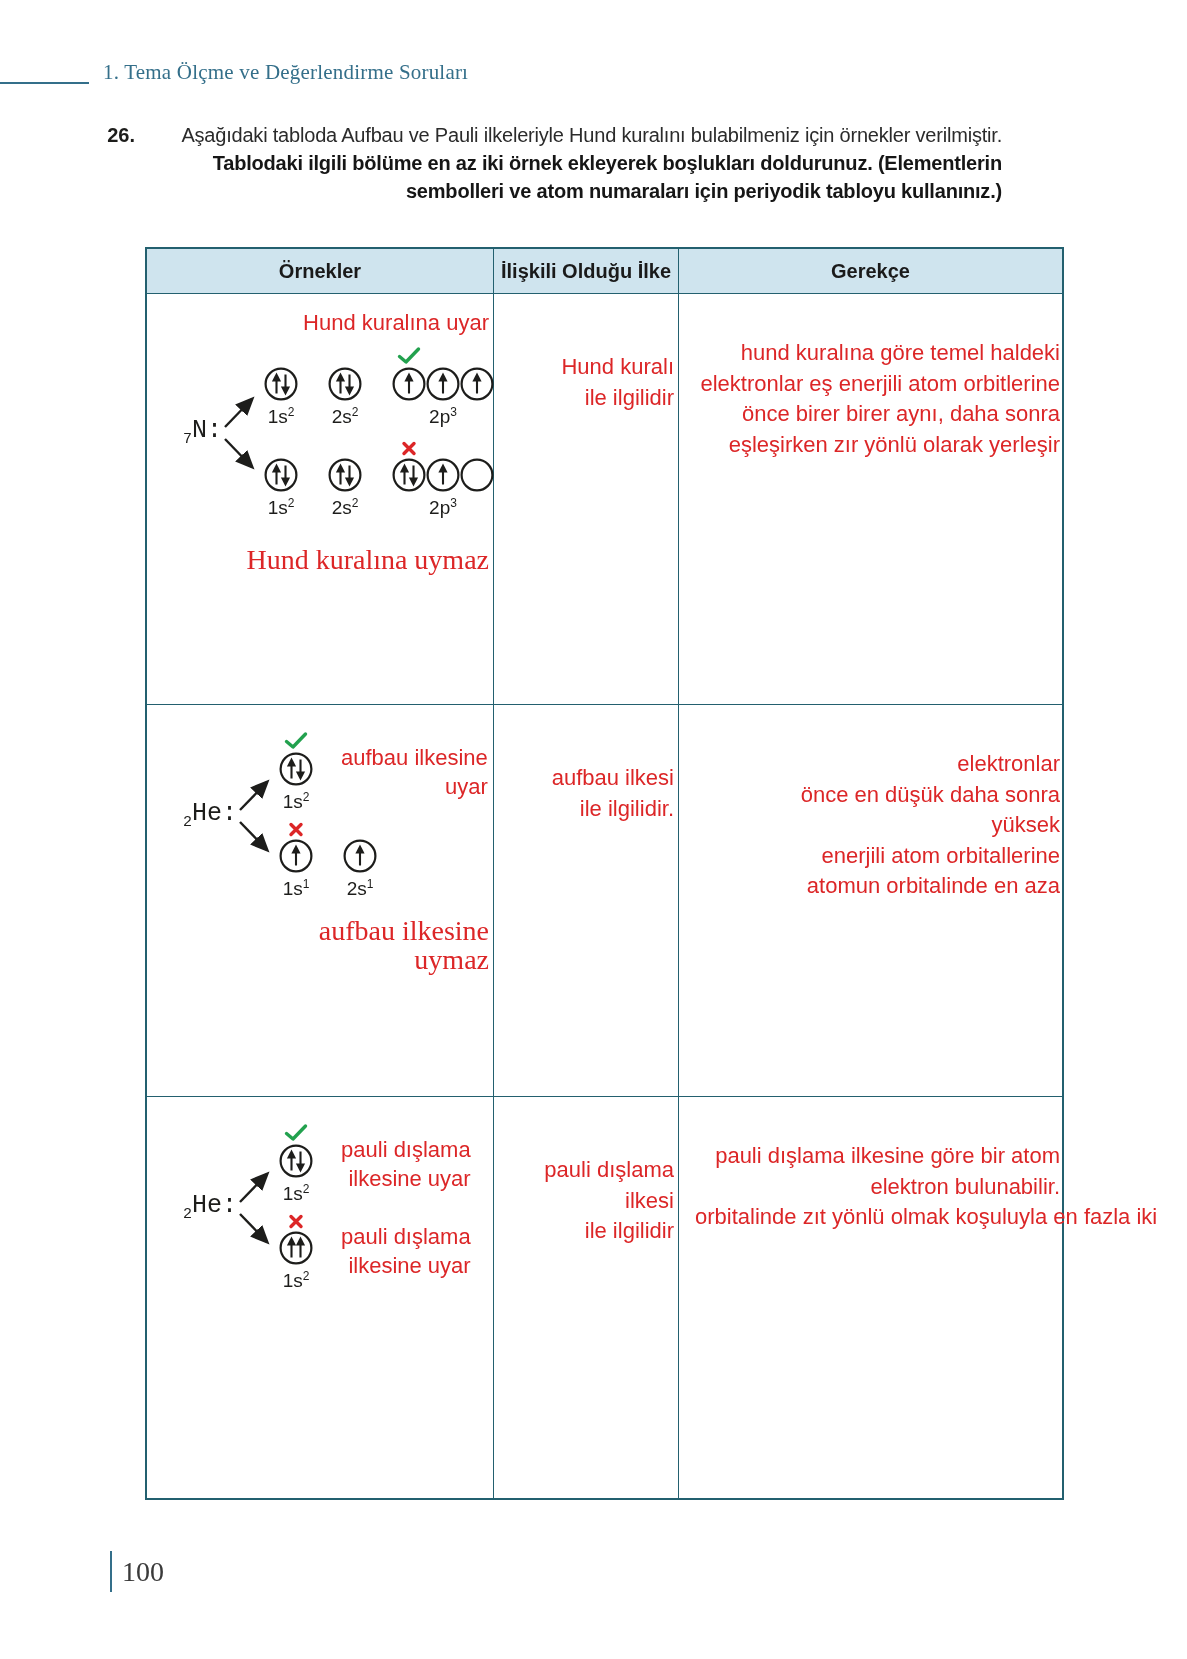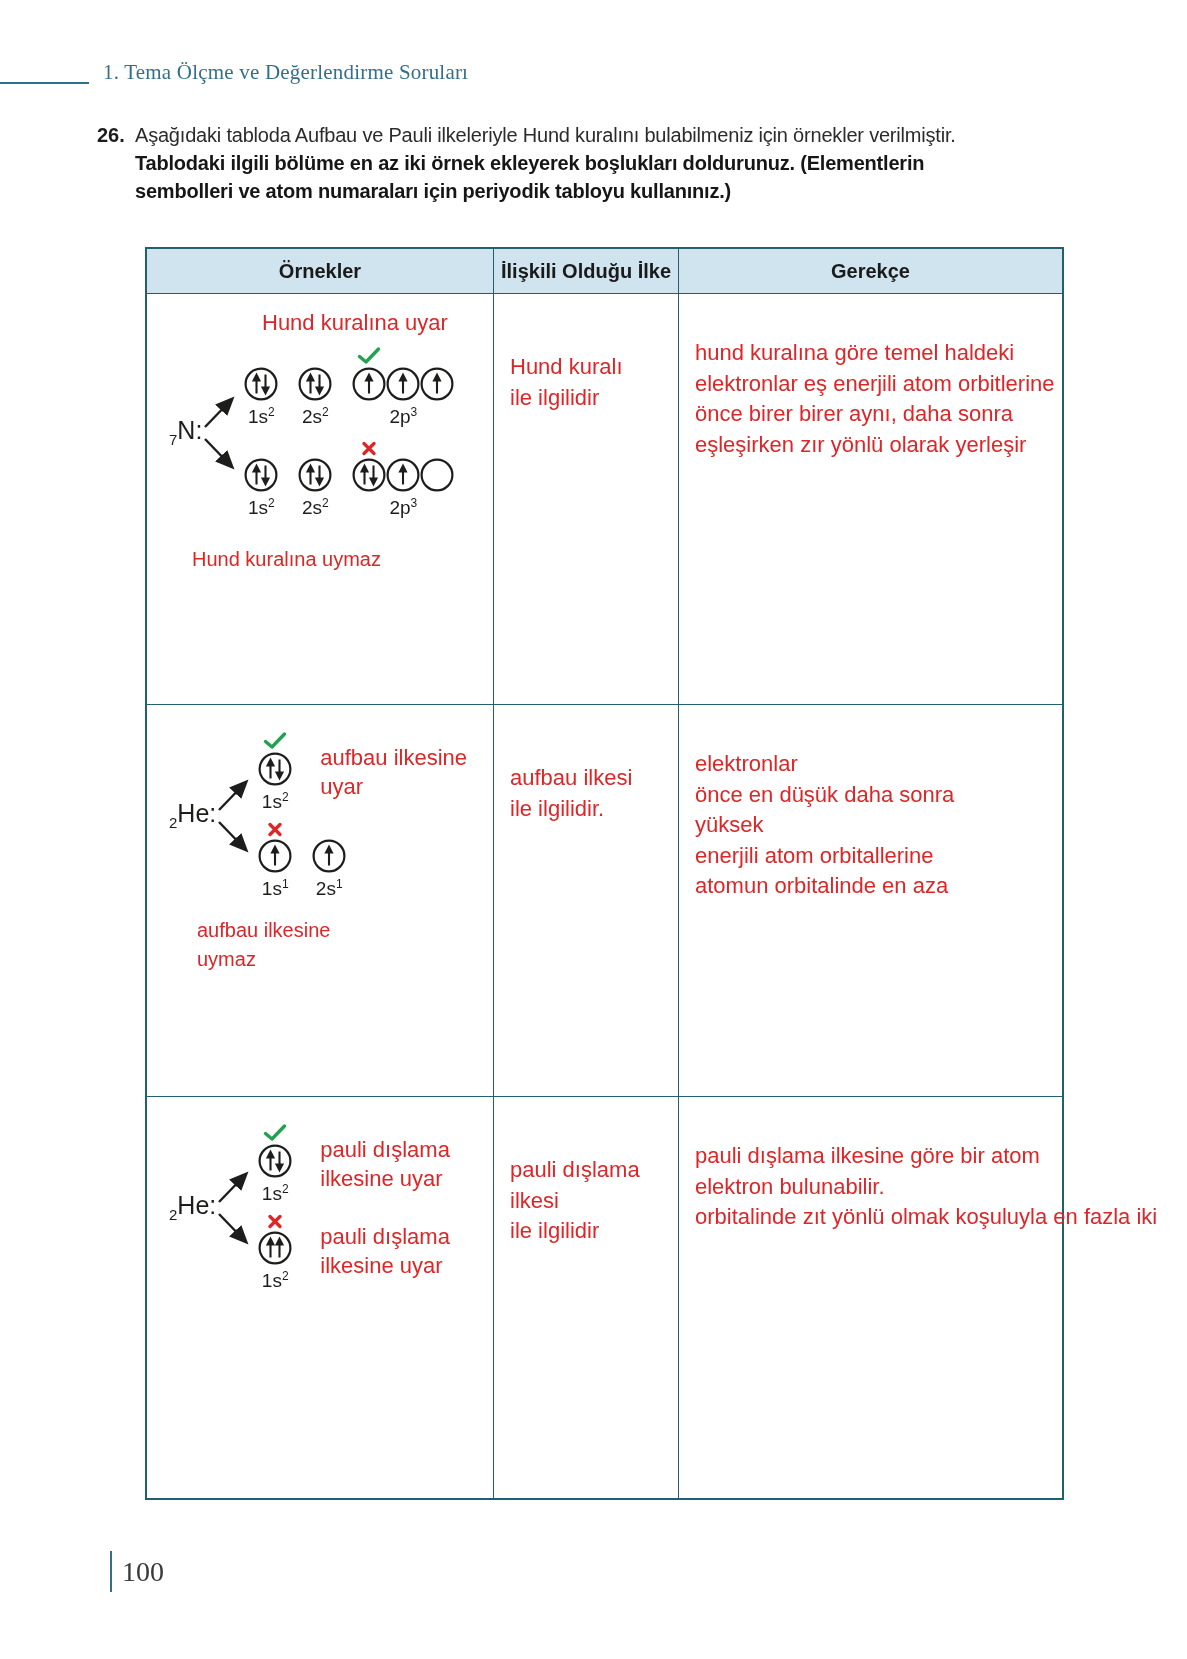--- a/index.html
+++ b/index.html
@@ -5,21 +5,21 @@
   :root{
     --teal:#346f8a;
     --border:#23606f;
     --headerbg:#cfe4ee;
     --red:#dc2627;
     --green:#22a14e;
     --ink:#1d1d1b;
   }
   *{margin:0;padding:0;box-sizing:border-box;}
   body{background:#e8e8e8;font-family:"Liberation Sans",sans-serif;}
-  .page{position:relative;width:1187px;height:1659px;background:#ffffff;overflow:hidden;}
+  .page{position:relative;width:1187px;height:1659px;background:#ffffff;overflow:hidden;text-align:right;}
 
   
   .header-band{position:absolute;left:0;top:60px;width:100%;height:34px;}
   .header-rule{position:absolute;left:0;top:22px;width:89px;height:2px;background:var(--teal);}
   .header-title{position:absolute;left:103px;top:0;font-family:"Liberation Serif",serif;
     font-size:21px;color:var(--teal);letter-spacing:.2px;}
 
   
   .question{position:absolute;left:97px;top:121px;width:905px;display:flex;}
   .q-num{font-weight:bold;font-size:20px;color:var(--ink);width:38px;flex:0 0 38px;line-height:28px;}
@@ -35,32 +35,32 @@
   .cell.last-col{border-right:none;}
   .cell.last-row{border-bottom:none;}
   .th{background:var(--headerbg);display:flex;align-items:center;justify-content:center;
     font-weight:bold;font-size:20px;color:#1a1a1a;}
 
   .td{position:relative;overflow:visible;}
   .ornekler{padding:12px 4px 0 20px;color:var(--ink);}
   .r2.ornekler,.r3.ornekler{padding-top:26px;}
 
   .caption-top{color:var(--red);font-size:22px;margin:4px 0 10px 95px;}
-  .caption-bottom{color:var(--red);font-size:20px;margin:26px 0 0 25px;line-height:29px;}
+  .caption-bottom{color:var(--red);font-size:28px;margin:26px 0 0 25px;line-height:29px;font-family:Liberation Serif, serif;}
   .r2 .caption-bottom{margin-left:30px;margin-top:16px;}
   .caption-bottom .line{display:block;}
 
   .dgm{display:flex;align-items:center;color:var(--ink);}
-  .el{font-size:25px;margin-left:2px;white-space:nowrap;}
+  .el{font-size:25px;margin-left:16px;white-space:nowrap;font-family:Liberation Mono, monospace;}
   .el sub{font-size:15px;}
   .branches{margin:0 3px 0 1px;flex:0 0 auto;}
   .dgm-configs{display:flex;flex-direction:column;gap:6px;}
   .r1 .dgm-configs{gap:10px;}
   .config{display:flex;align-items:center;}
-  .orbital-groups{display:flex;align-items:flex-end;gap:20px;}
+  .orbital-groups{display:flex;align-items:flex-end;gap:30px;}
   .group{display:flex;flex-direction:column;align-items:center;}
   .cells{display:flex;}
   .cellwrap{position:relative;display:inline-block;padding-top:21px;line-height:0;}
   .mark{position:absolute;top:0;left:50%;transform:translateX(-50%);}
   .mark-x{top:3px;}
   .glabel{font-size:19px;margin-top:1px;line-height:20px;color:var(--ink);}
   .glabel sup{font-size:12px;}
   .side-cap{margin-left:28px;color:var(--red);font-size:22px;line-height:29px;}
   .side-cap .line{display:block;}
 

